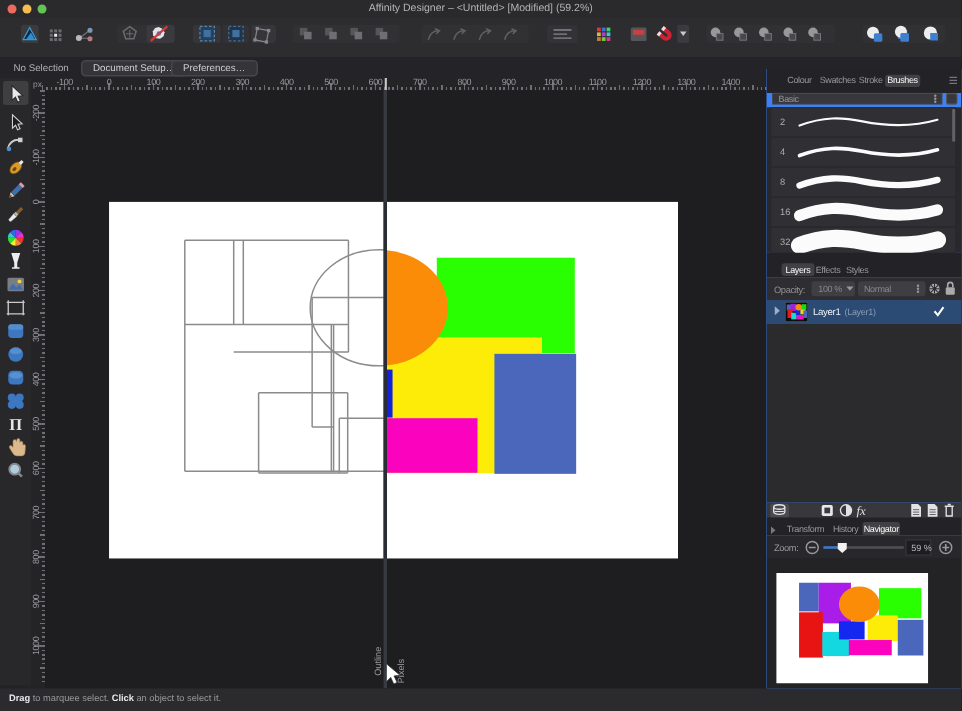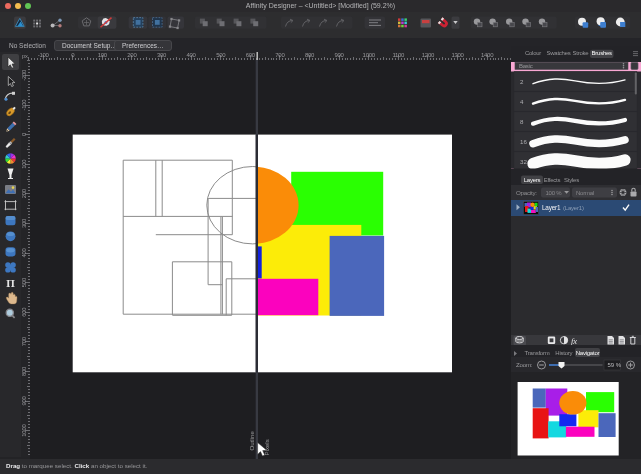--- a/index.html
+++ b/index.html
@@ -12,21 +12,21 @@
 .tl { top:3px; width:6px; height:6px; border-radius:50%; }
 #title { left:0; top:2px; width:641px; text-align:center; font-size:7px; color:#b4b4b6; }
 #toolbar { left:0; top:12px; width:641px; height:26px; background:#2d2d2f; }
 #ctxbar { left:0; top:38px; width:641px; height:14px; background:#242428; }
 .ctxbtn { top:2px; height:11px; background:#353539; border:1px solid #47474b; border-radius:3px;
   color:#cfcfd2; font-size:6.5px; line-height:9px; padding:0 7px; }
 #tools { left:0; top:52px; width:21px; height:405px; background:#28282b; }
 #vruler { left:21px; top:52px; width:9px; height:405px; background:#242427; }
 #hruler { left:21px; top:52px; width:490px; height:8px; background:#242427; }
 #canvas { left:30px; top:60px; width:481px; height:399px; background:#1e1e21; overflow:hidden; }
-#panel { left:511px; top:46px; width:130px; height:413px; background:#f9a8d4; overflow:hidden; }
+#panel { left:511px; top:46px; width:130px; height:413px; background:#3b82f6; overflow:hidden; }
 #status { left:0; top:459px; width:641px; height:15px; background:#2b2b2e;
   color:#99999c; font-size:6.2px; line-height:14px; padding-left:6px; }
 #status b { color:#e8e8ea; font-weight:bold; }
 </style>
 </head>
 <body>
 <div id="app">
   <div id="titlebar" class="abs">
     <div class="tl abs" style="left:5px;background:#ed6a5f"></div>
     <div class="tl abs" style="left:14.5px;background:#f5bd4f"></div>

